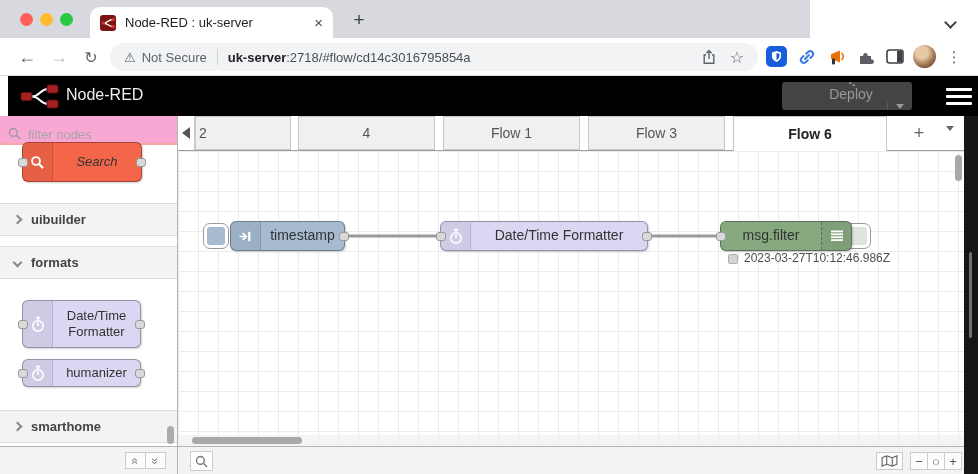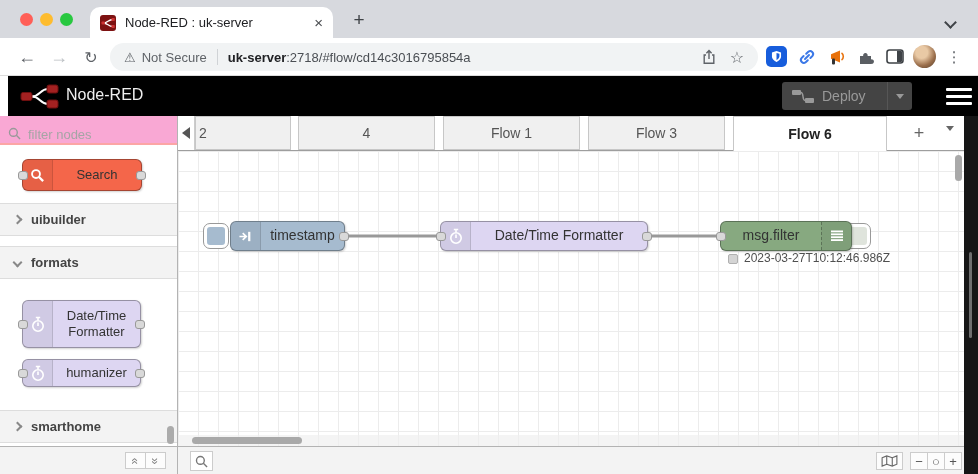--- a/index.html
+++ b/index.html
@@ -1,21 +1,21 @@
 <!DOCTYPE html>
 <html style="--tabstrip_bg: #d7d9de; --omnibox_bg: #f1f3f4; --chrome_icon: #5f6368; --traffic_red: #ff5f57; --traffic_yellow: #febc2e; --traffic_green: #28c840; --header_bg: #000000; --deploy_bg: #444444; --deploy_text: #999999; --bitwarden_blue: #175ddc; --link_blue: #3b78e7; --megaphone_orange: #e8710a; --logo_red: #a32121; --node_inject: #a6bbcf; --node_formatter: #ddd6f2; --node_debug: #87a980; --node_search: #f4664a; --wire: #999999;"><head>
 <meta charset="utf-8">
 <style>
   html,body{margin:0;padding:0;background:#222;}
   .window{position:relative;width:978px;height:474px;overflow:hidden;background:#fff;
     font-family:"Liberation Sans",sans-serif;-webkit-font-smoothing:antialiased;}
   .abs{position:absolute;}
 
   
-  .tabstrip{position:absolute;left:0;top:0;width:978px;height:38px;background:var(--tabstrip_bg);}
+  .tabstrip{position:absolute;left:0;top:0;width:810px;height:38px;background:var(--tabstrip_bg);}
   .traffic{position:absolute;top:13px;width:13px;height:13px;border-radius:50%;}
   .btab{position:absolute;left:90px;top:7px;width:243px;height:31px;background:#fff;
     border-radius:10px 10px 0 0;display:flex;align-items:center;padding:0 10px;box-sizing:border-box;}
   .btab-title{font-size:13px;color:#202124;margin-left:9px;flex:1;white-space:nowrap;overflow:hidden;}
   .btab-close{font-size:15px;color:#4a4d51;line-height:1;}
   .newtab-btn{position:absolute;left:346px;top:7px;width:26px;height:26px;display:flex;align-items:center;
     justify-content:center;font-size:19px;color:#3f4347;}
   .chev{display:inline-block;width:7px;height:7px;border-right:2px solid currentColor;
     border-bottom:2px solid currentColor;}
   .chev.down{transform:rotate(45deg);}
@@ -39,21 +39,21 @@
   .ext{position:absolute;display:flex;align-items:center;justify-content:center;}
   .bw{left:766px;top:8px;width:21px;height:21px;border-radius:5px;background:var(--bitwarden_blue);}
   .avatar{left:913px;top:7px;width:23px;height:23px;border-radius:50%;
     background:radial-gradient(circle at 38% 32%,#e9c9a5 0 28%,#9b6f4c 62%,#503a28);}
   .dots{left:946px;top:9px;width:16px;height:20px;font-size:15px;color:var(--chrome_icon);}
 
   
   .nr-header{position:absolute;left:8px;top:76px;width:978px;height:40px;background:var(--header_bg);}
   .nr-title{position:absolute;left:58px;top:10px;color:#eee;font-size:16px;}
   .deploy{position:absolute;left:774px;top:6px;width:130px;height:28px;background:var(--deploy_bg);
-    border-radius:3px;display:flex;align-items:center;box-sizing:border-box;}
+    border-radius:3px;display:flex;align-items:center;box-sizing:border-box;flex-direction:column;}
   .deploy-label{color:var(--deploy_text);font-size:14px;margin-left:8px;}
   .deploy-caret{margin-left:auto;width:24px;height:100%;border-left:1px solid #565656;
     display:flex;align-items:center;justify-content:center;}
   .tri-down{width:0;height:0;border-left:4px solid transparent;border-right:4px solid transparent;
     border-top:5px solid #999;}
   .hamburger{position:absolute;left:938px;top:12px;width:26px;height:17px;display:flex;
     flex-direction:column;justify-content:space-between;}
   .hamburger div{height:3px;background:#fff;border-radius:1px;}
 
   
@@ -238,21 +238,21 @@
 
   <div class="palette">
     <div class="filter">
       <svg width="13" height="13" viewBox="0 0 14 14">
         <circle cx="5.8" cy="5.8" r="4.2" stroke="#999" stroke-width="1.5" fill="none"></circle>
         <path d="M9 9 L13 13" stroke="#999" stroke-width="1.5"></path>
       </svg>
       <input placeholder="filter nodes" style="">
     </div>
 
-    <div class="chip" style="left:22px;top:43px;width:120px;height:32px;background:var(--node_search);">
+    <div class="chip" style="left:22px;top:26px;width:120px;height:40px;background:var(--node_search);font-style:italic;">
       <span class="port pl"></span>
       <div class="icon-sec">
         <svg width="15" height="15" viewBox="0 0 16 16">
           <circle cx="6.4" cy="6.4" r="4.2" stroke="#fff" stroke-width="2" fill="none"></circle>
           <path d="M9.6 9.6 L14 14" stroke="#fff" stroke-width="2.4"></path>
         </svg>
       </div>
       <div class="chip-label">Search</div>
       <span class="port pr"></span>
     </div>

